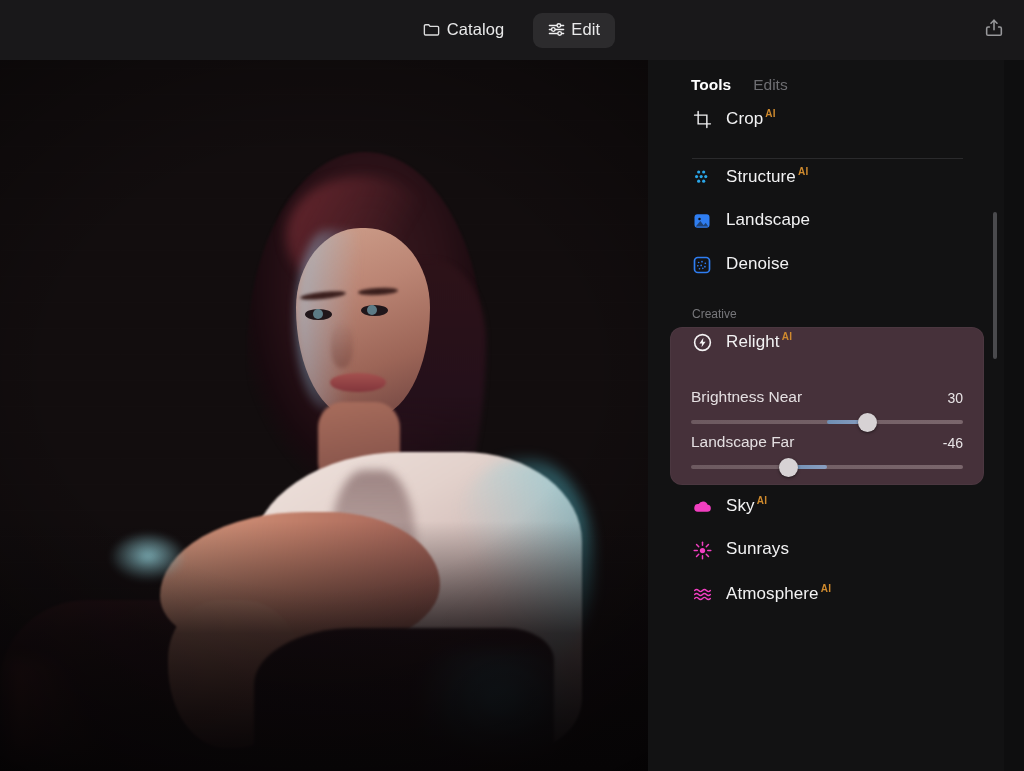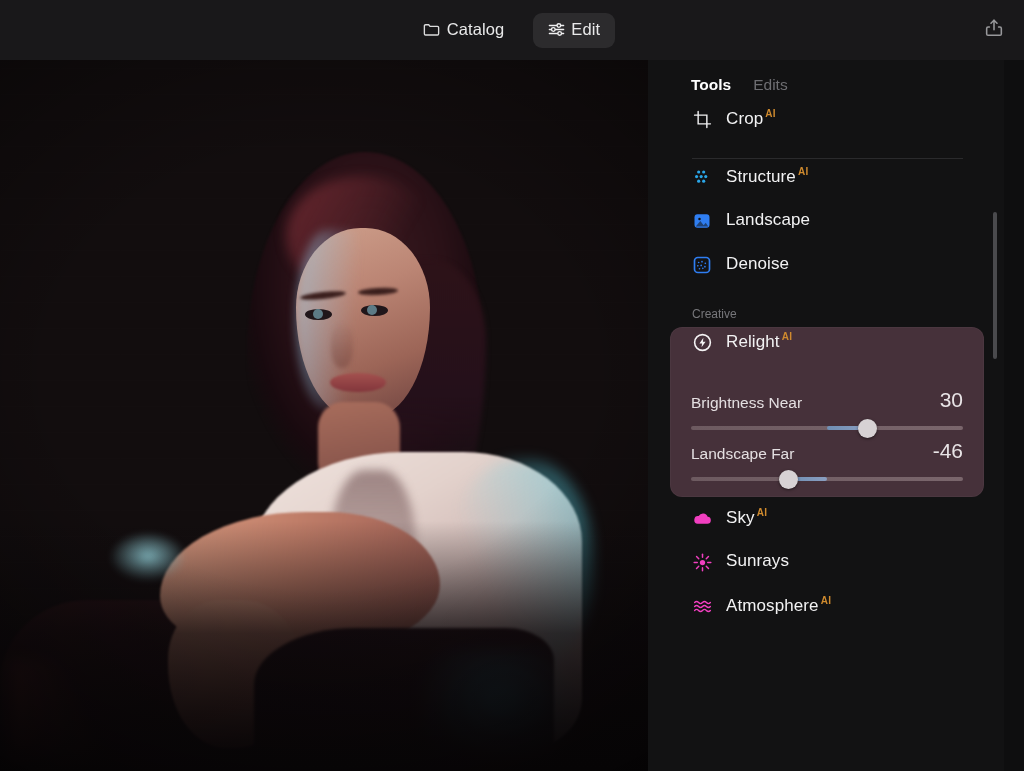--- a/index.html
+++ b/index.html
@@ -186,21 +186,21 @@
 
   
   .card {
     margin:0 20px 0 22px; background:#46313a; border-radius:12px;
     padding:4px 0 16px 0; box-shadow:0 0 0 1px rgba(255,255,255,.03) inset;
   }
   .card .tool-row { padding-left:21px; height:48px; }
   .slider-block { padding:9px 21px 0 21px; }
   .slider-head { display:flex; justify-content:space-between; align-items:flex-end; }
   .slider-name { font-size:15.5px; color:#e4dfe1; }
-  .slider-val { font-size:21px; color:#e8e4e6; }
+  .slider-val { font-size:14px; color:#e8e4e6; }
   .track {
     position:relative; margin-top:14px; height:4px; border-radius:2px;
     background:linear-gradient(90deg,#6d5a60,#7a666c); cursor:pointer;
   }
   .fill { position:absolute; top:0; height:4px; border-radius:2px;
     background:linear-gradient(90deg,#6f8fb4,#8a9ec0); }
   .thumb {
     position:absolute; top:50%; width:19px; height:19px; margin-top:-9.5px; margin-left:-9.5px;
     border-radius:50%; background:#d7d2d4; box-shadow:0 1px 3px rgba(0,0,0,.5);
   }

